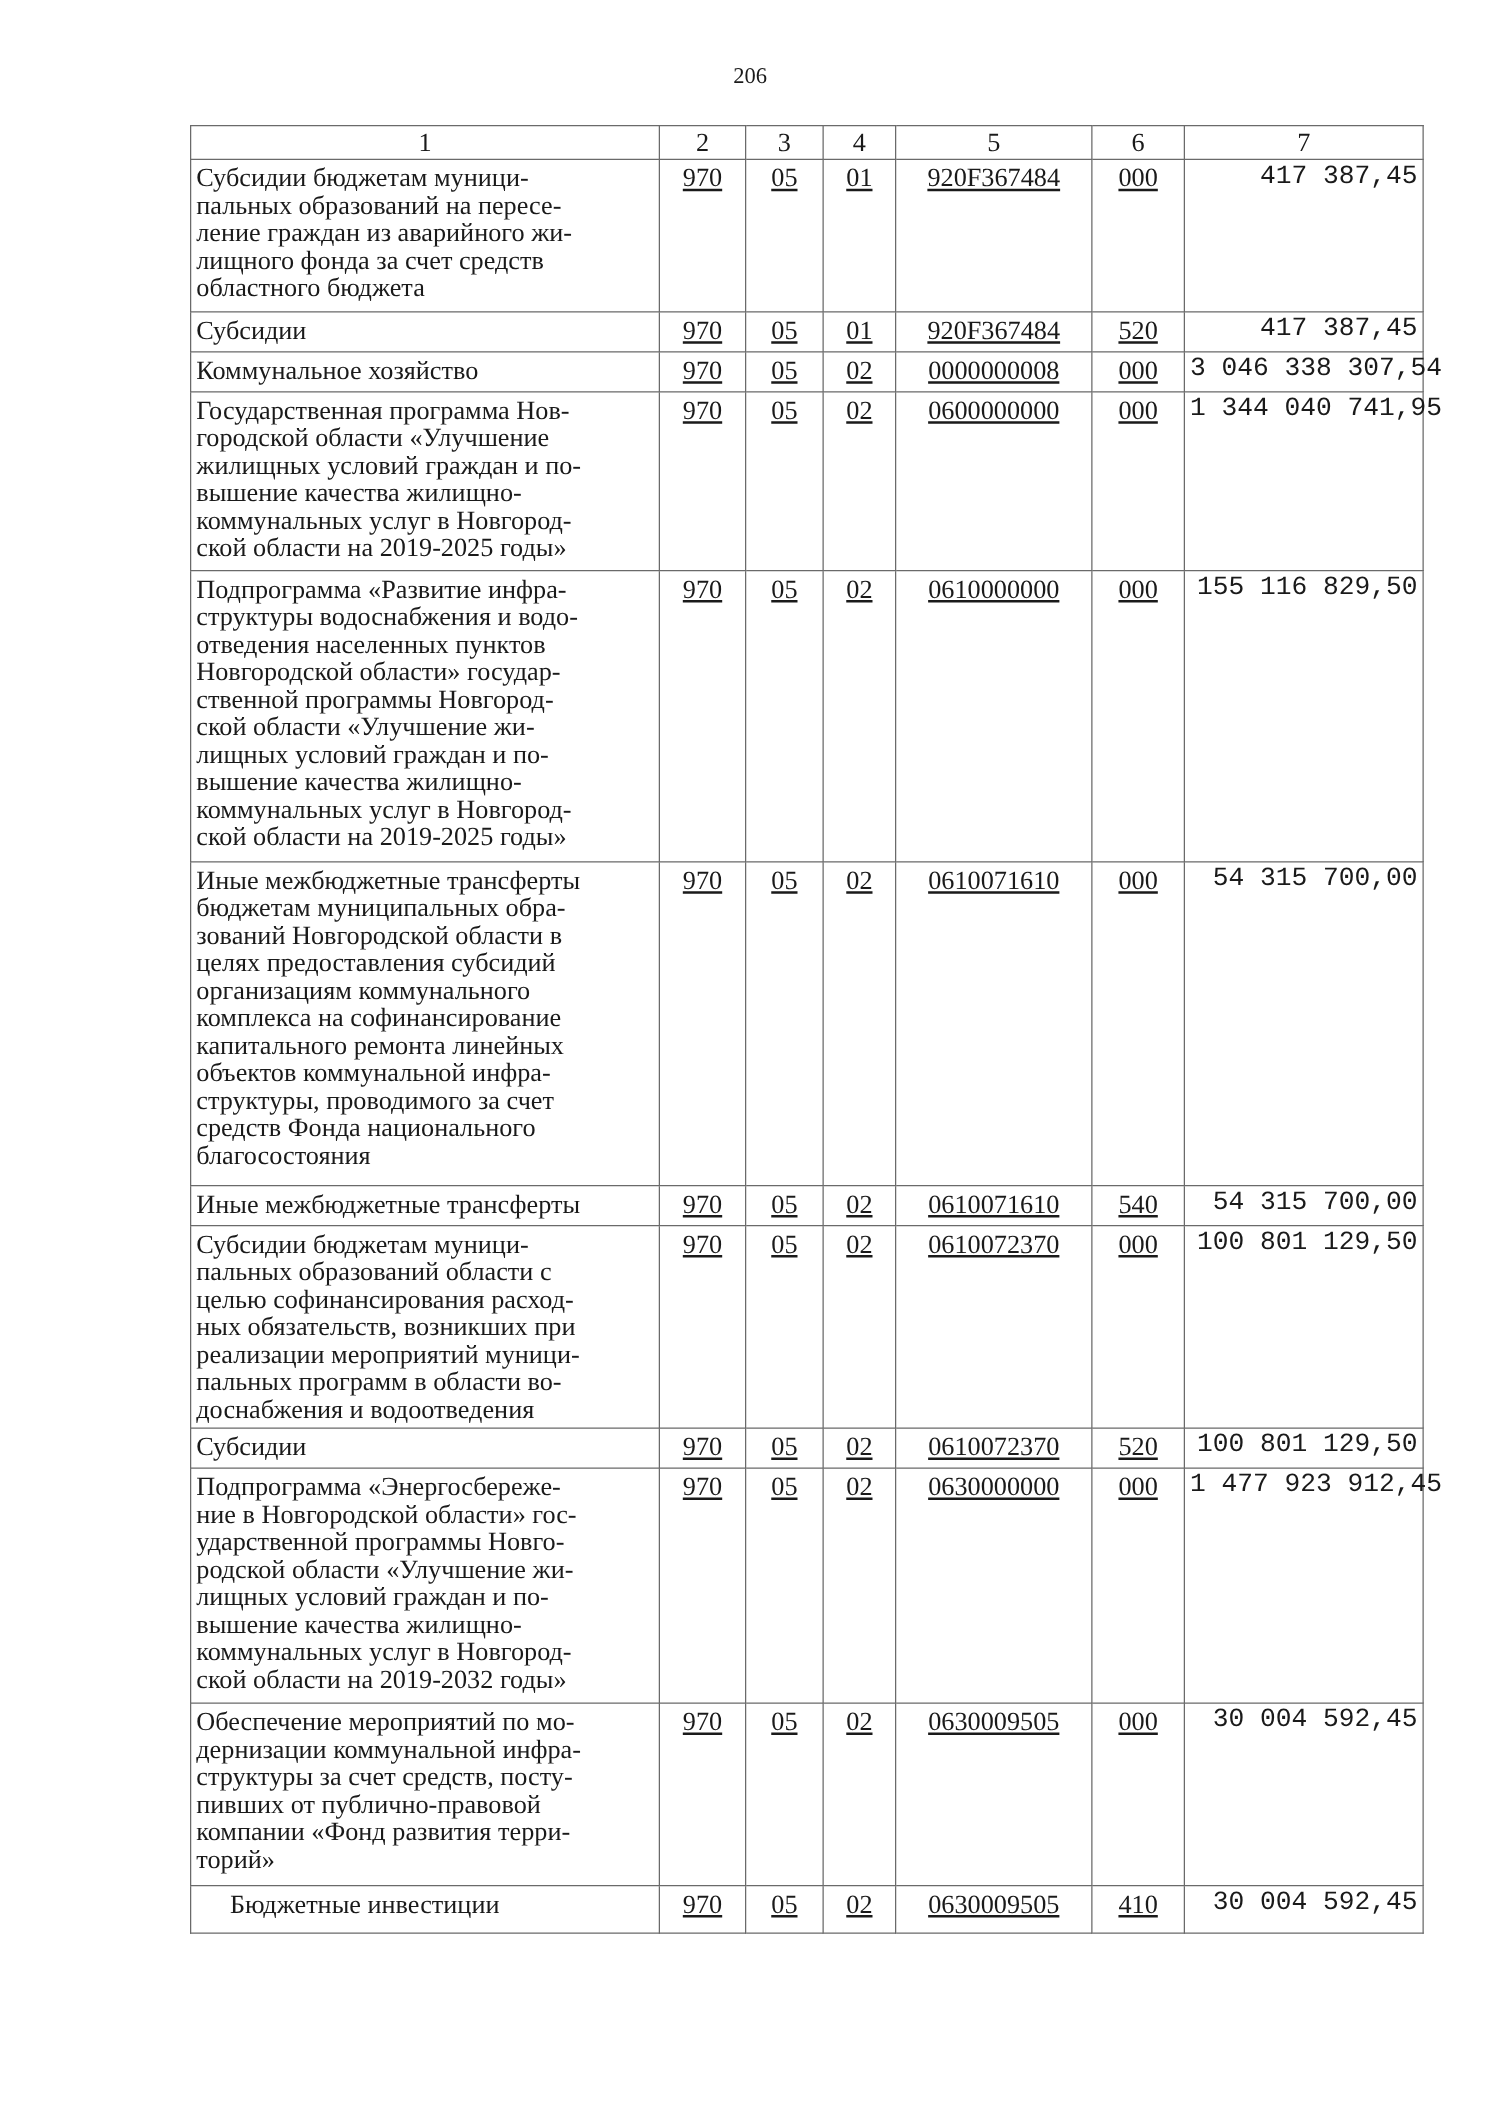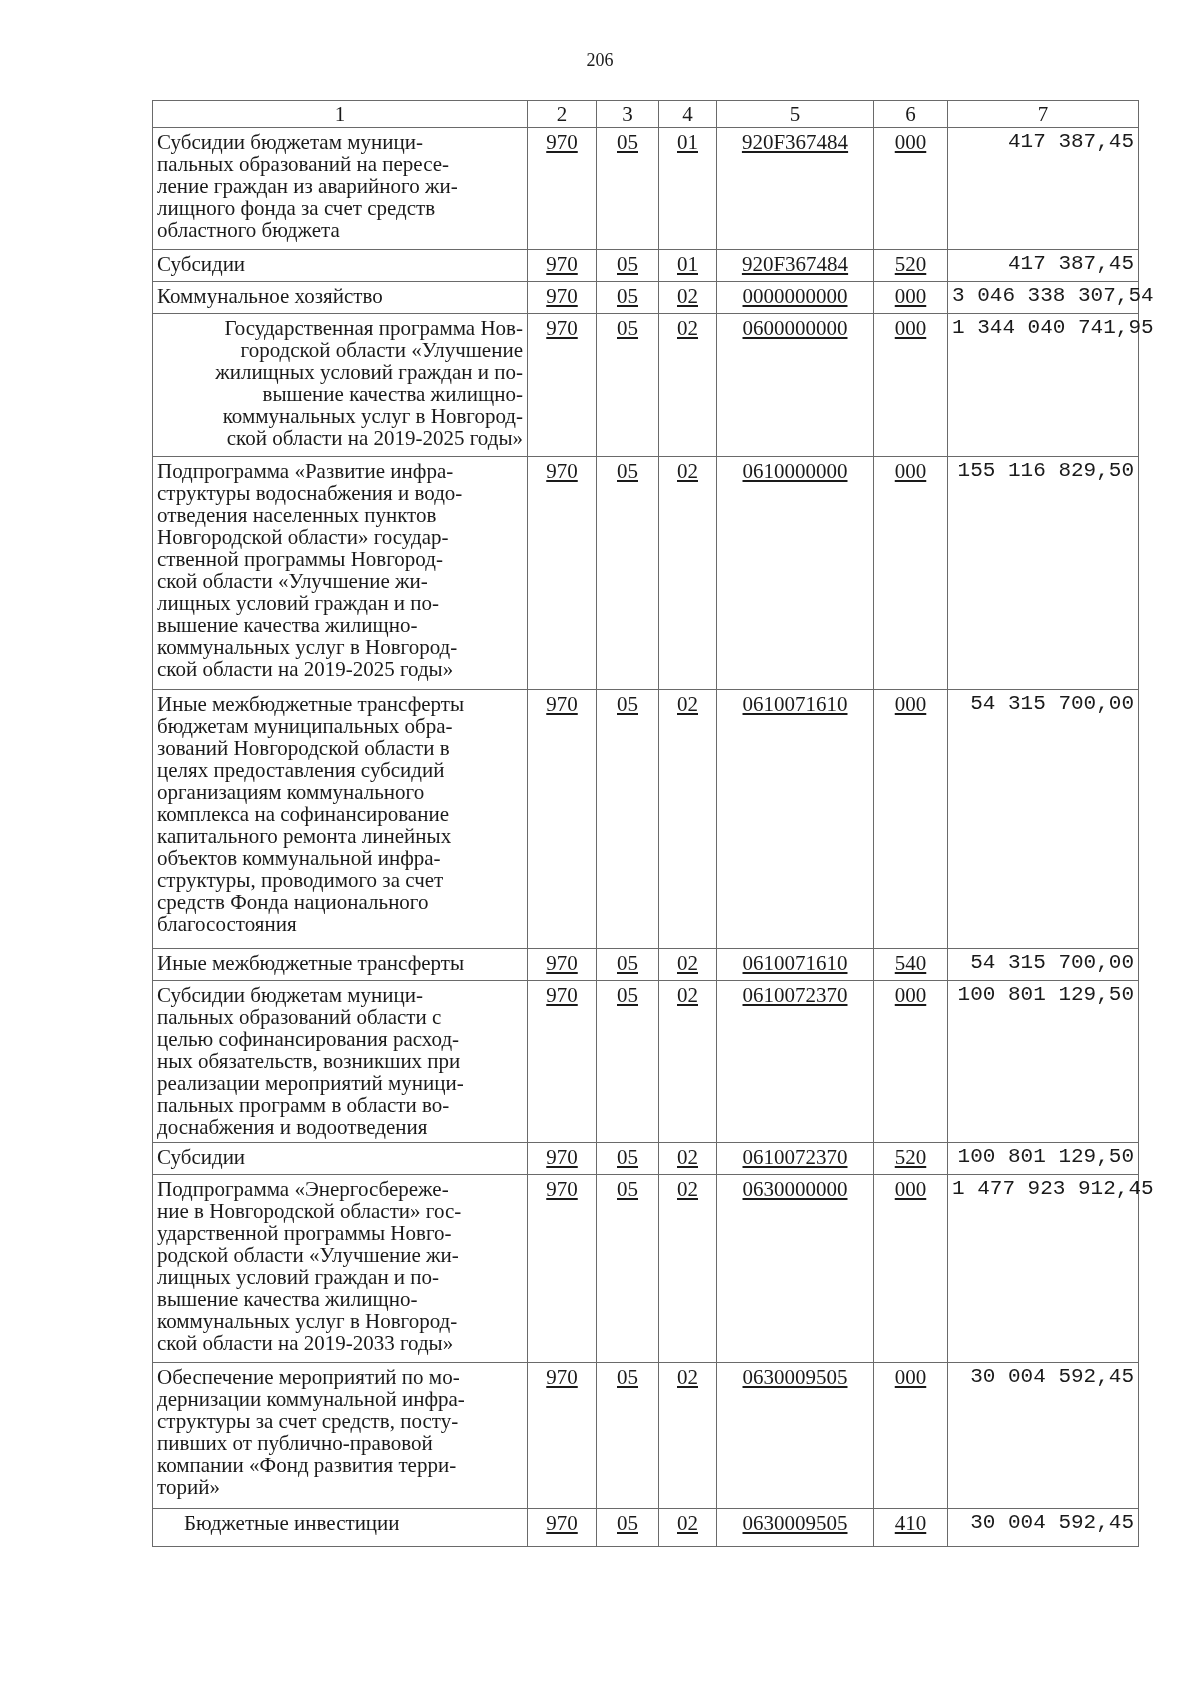--- a/index.html
+++ b/index.html
@@ -72,26 +72,26 @@
     <td class="c">520</td>
     <td class="amt">417 387,45</td>
   </tr>
       <tr>
     <td class="name" style="height: 25px;">
           <span class="name-text">Коммунальное хозяйство</span>
         </td>
     <td class="c">970</td>
     <td class="c">05</td>
     <td class="c">02</td>
-    <td class="c">0000000000</td>
+    <td class="c">0000000008</td>
     <td class="c">000</td>
     <td class="amt">3 046 338 307,54</td>
   </tr>
       <tr>
-    <td class="name" style="height: 136px; text-align: right;">
+    <td class="name" style="height: 136px;">
           <span class="name-text">Государственная программа Нов-
 городской области «Улучшение
 жилищных условий граждан и по-
 вышение качества жилищно-
 коммунальных услуг в Новгород-
 ской области на 2019-2025 годы»</span>
         </td>
     <td class="c">970</td>
     <td class="c">05</td>
     <td class="c">02</td>
@@ -181,21 +181,21 @@
   </tr>
       <tr>
     <td class="name" style="height: 181px;">
           <span class="name-text">Подпрограмма «Энергосбереже-
 ние в Новгородской области» гос-
 ударственной программы Новго-
 родской области «Улучшение жи-
 лищных условий граждан и по-
 вышение качества жилищно-
 коммунальных услуг в Новгород-
-ской области на 2019-2033 годы»</span>
+ской области на 2019-2032 годы»</span>
         </td>
     <td class="c">970</td>
     <td class="c">05</td>
     <td class="c">02</td>
     <td class="c">0630000000</td>
     <td class="c">000</td>
     <td class="amt">1 477 923 912,45</td>
   </tr>
       <tr>
     <td class="name" style="height: 139px;">

